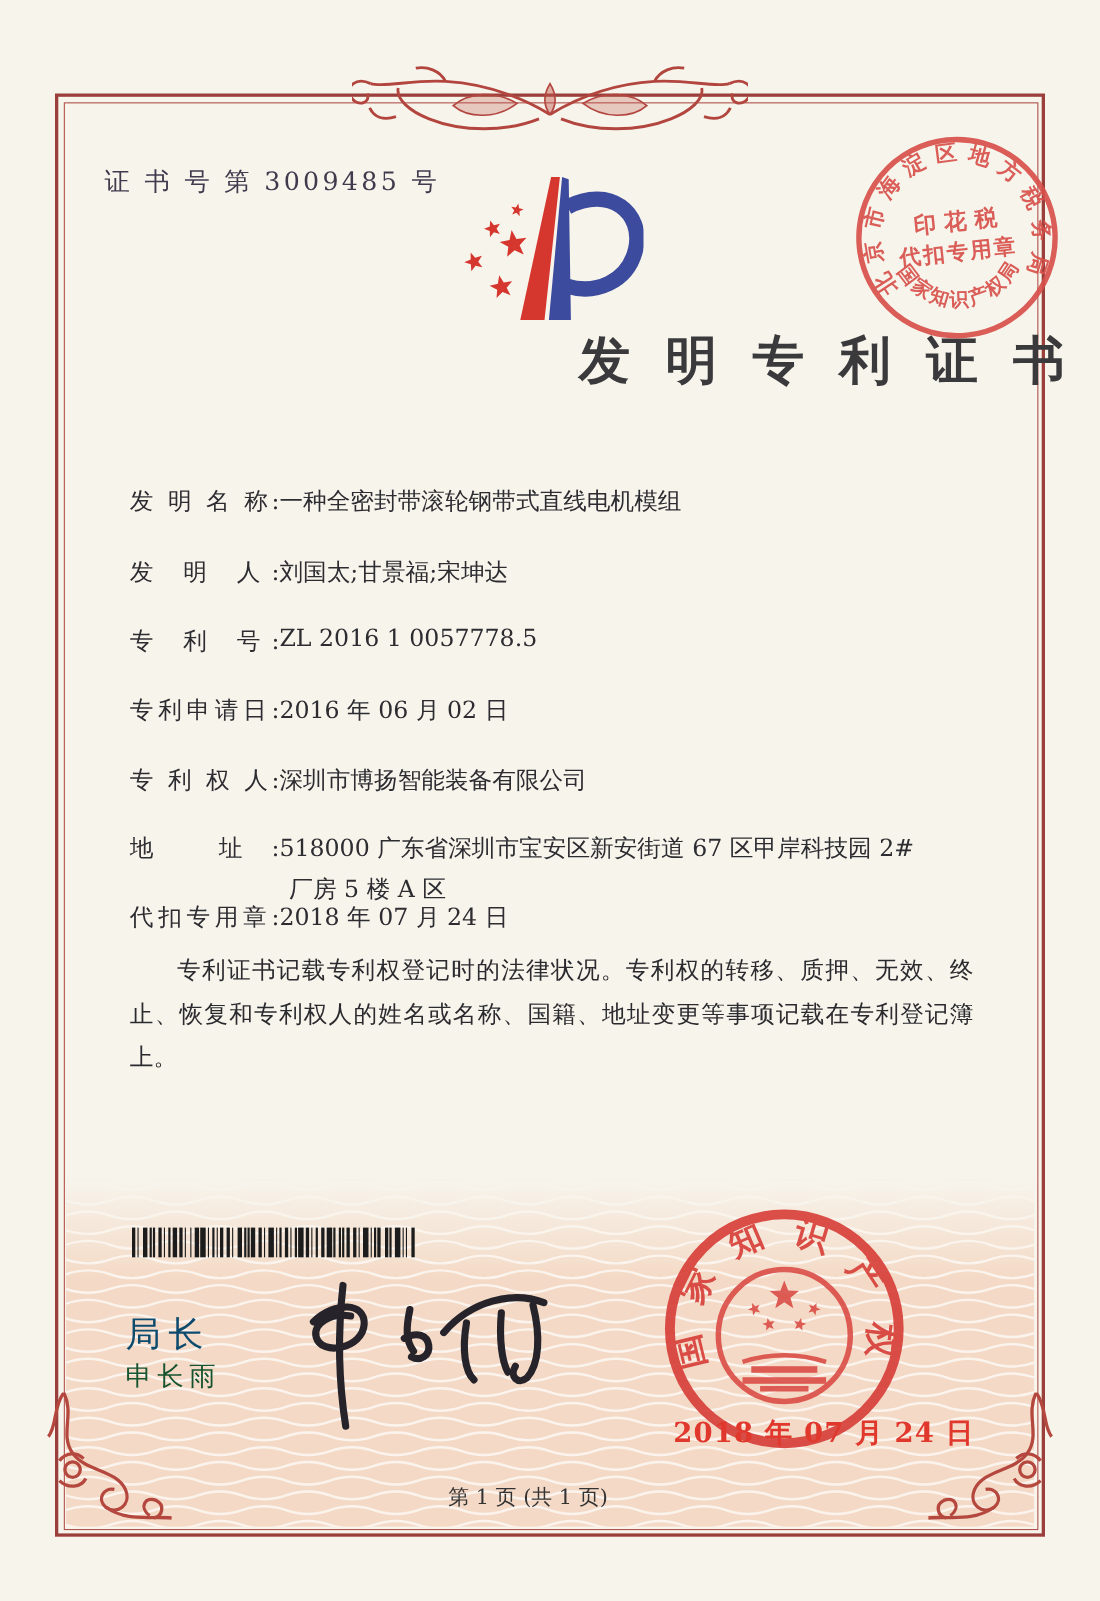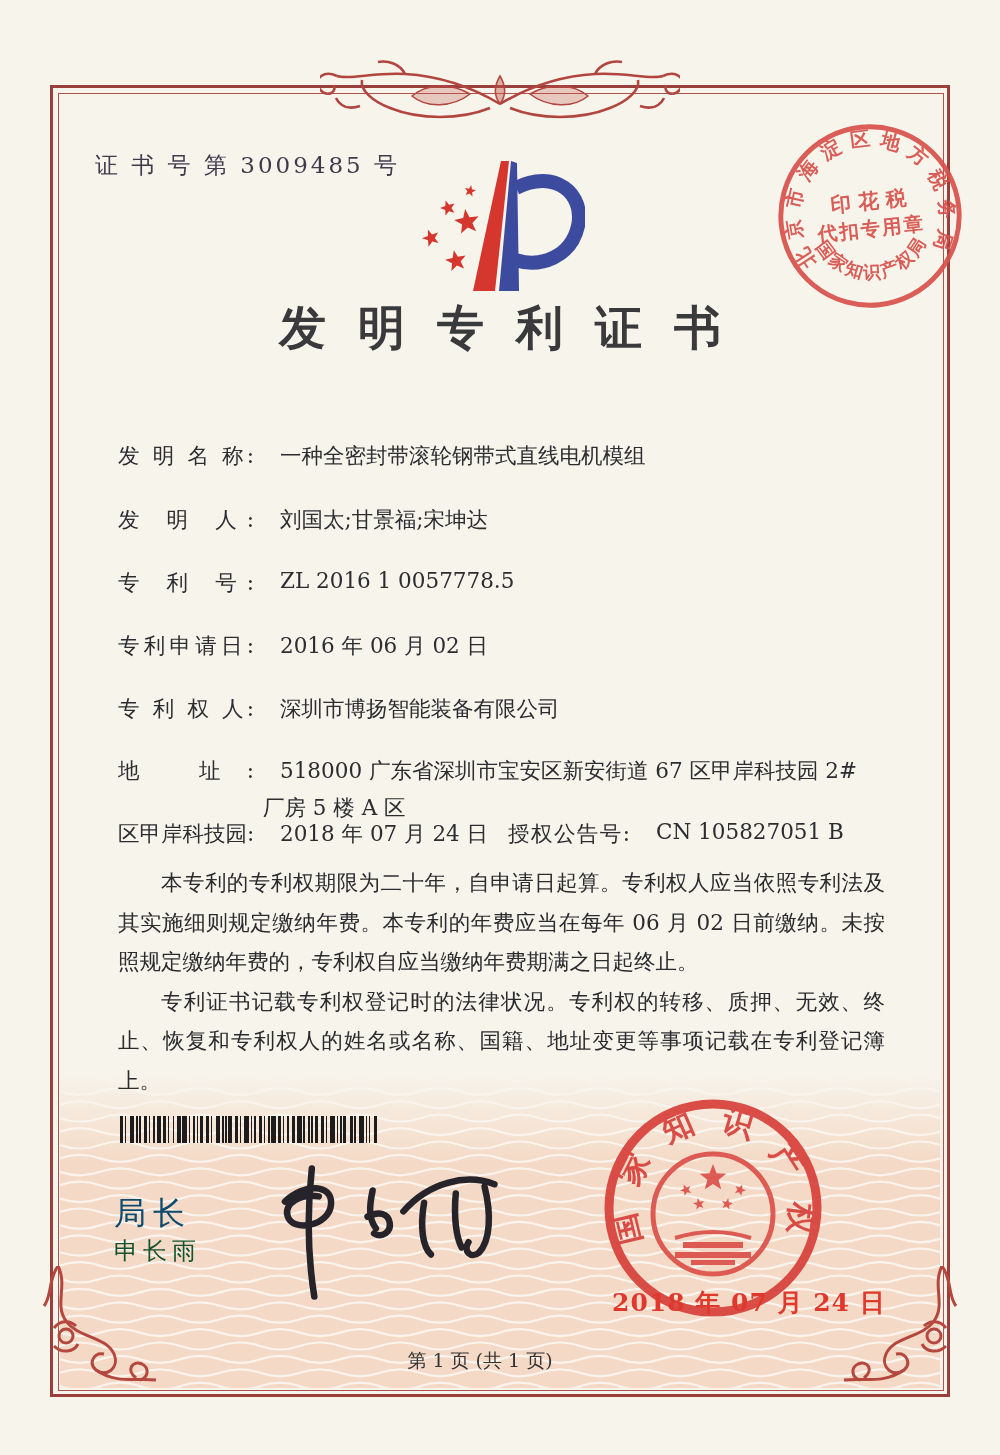--- a/index.html
+++ b/index.html
@@ -12,29 +12,29 @@
   #frame-inner{left:58px;top:93px;width:884px;height:1296px;border:1px solid #b2524c;z-index:2;}
 
   
   #band{left:60px;top:1072px;width:880px;height:316px;z-index:1;}
   #band-fade{left:60px;top:1072px;width:880px;height:90px;z-index:1;
              background:linear-gradient(#f7f4ec,rgba(247,244,236,0));}
 
   
   #cert-no{left:95px;top:150px;font-size:23px;letter-spacing:3px;color:#403a4d;z-index:3;}
   #logo{left:415px;top:158px;z-index:3;}
-  #page-title{left:0;top:297px;width:1000px;text-align:center;font-size:47px;font-weight:bold;
+  #page-title{left:0;top:297px;width:1000px;text-align:right;font-size:47px;font-weight:bold;
               letter-spacing:32px;padding-left:32px;box-sizing:border-box;color:#3a3a3c;z-index:3;}
 
   
   #fields{left:118px;top:441px;width:790px;font-size:21.5px;z-index:3;}
   .frow{position:absolute;left:0;width:790px;white-space:nowrap;}
   .flabel{display:inline-block;width:136px;text-align:justify;text-align-last:justify;
           -moz-text-align-last:justify;vertical-align:top;}
-  .fvalue{display:inline-block;margin-left:26px;vertical-align:top;}
+  .fvalue{display:inline-block;margin-left:0;vertical-align:top;}
   .addr2{position:absolute;left:145px;top:352px;}
 
   
   #body-text{left:118px;top:863px;width:767px;z-index:3;}
   #body-text p{margin:0;font-size:21.5px;line-height:39.5px;text-indent:2em;text-align:justify;color:#2b2b2f;}
 
   
   #barcode{left:120px;top:1116px;width:264px;height:27px;z-index:3;font-size:0;}
   #barcode i{display:inline-block;height:100%;background:#1c1c1c;}
 
@@ -171,29 +171,25 @@
     <span class="flabel">专利申请日:</span><span class="fvalue">2016 年 06 月 02 日</span>
   </div>
   <div class="frow" style="top:253px;">
     <span class="flabel">专 利 权 人:</span><span class="fvalue">深圳市博扬智能装备有限公司</span>
   </div>
   <div class="frow" style="top:315px;">
     <span class="flabel">地 址:</span><span class="fvalue">518000 广东省深圳市宝安区新安街道 67 区甲岸科技园 2#</span>
   </div>
   <div class="addr2">厂房 5 楼 A 区</div>
   <div class="frow" style="top:378px;">
-    <span class="flabel">区甲岸科技园:</span><span class="fvalue">2018 年 07 月 24 日</span>
-    <span style="position:absolute;left:390px;">
-      <span class="flabel" style="width:122px;">授权公告号:</span><span class="fvalue">CN 105827051 B</span>
-    </span>
+    <span class="flabel">代扣专用章:</span><span class="fvalue">2018 年 07 月 24 日</span>
   </div>
 </div>
 
 <div id="body-text" class="abs">
-  <p>本专利的专利权期限为二十年，自申请日起算。专利权人应当依照专利法及其实施细则规定缴纳年费。本专利的年费应当在每年 06 月 02 日前缴纳。未按照规定缴纳年费的，专利权自应当缴纳年费期满之日起终止。</p>
   <p>专利证书记载专利权登记时的法律状况。专利权的转移、质押、无效、终止、恢复和专利权人的姓名或名称、国籍、地址变更等事项记载在专利登记簿上。</p>
 </div>
 
 <div id="barcode" class="abs"><i style="width: 3.2px; margin-right: 1.6px;"></i><i style="width: 1.6px; margin-right: 3.2px;"></i><i style="width: 4.8px; margin-right: 1.6px;"></i><i style="width: 1.6px; margin-right: 1.6px;"></i><i style="width: 1.6px; margin-right: 3.2px;"></i><i style="width: 3.2px; margin-right: 1.6px;"></i><i style="width: 1.6px; margin-right: 3.2px;"></i><i style="width: 1.6px; margin-right: 1.6px;"></i><i style="width: 4.8px; margin-right: 1.6px;"></i><i style="width: 3.2px; margin-right: 1.6px;"></i><i style="width: 1.6px; margin-right: 3.2px;"></i><i style="width: 1.6px; margin-right: 3.2px;"></i><i style="width: 3.2px; margin-right: 1.6px;"></i><i style="width: 4.8px; margin-right: 1.6px;"></i><i style="width: 1.6px; margin-right: 3.2px;"></i><i style="width: 1.6px; margin-right: 1.6px;"></i><i style="width: 1.6px; margin-right: 1.6px;"></i><i style="width: 3.2px; margin-right: 3.2px;"></i><i style="width: 3.2px; margin-right: 1.6px;"></i><i style="width: 1.6px; margin-right: 3.2px;"></i><i style="width: 4.8px; margin-right: 1.6px;"></i><i style="width: 1.6px; margin-right: 1.6px;"></i><i style="width: 1.6px; margin-right: 1.6px;"></i><i style="width: 3.2px; margin-right: 3.2px;"></i><i style="width: 3.2px; margin-right: 1.6px;"></i><i style="width: 1.6px; margin-right: 3.2px;"></i><i style="width: 4.8px; margin-right: 1.6px;"></i><i style="width: 1.6px; margin-right: 1.6px;"></i><i style="width: 1.6px; margin-right: 3.2px;"></i><i style="width: 3.2px; margin-right: 1.6px;"></i><i style="width: 1.6px; margin-right: 3.2px;"></i><i style="width: 1.6px; margin-right: 1.6px;"></i><i style="width: 4.8px; margin-right: 1.6px;"></i><i style="width: 3.2px; margin-right: 1.6px;"></i><i style="width: 1.6px; margin-right: 3.2px;"></i><i style="width: 1.6px; margin-right: 3.2px;"></i><i style="width: 3.2px; margin-right: 1.6px;"></i><i style="width: 4.8px; margin-right: 1.6px;"></i><i style="width: 1.6px; margin-right: 3.2px;"></i><i style="width: 1.6px; margin-right: 1.6px;"></i><i style="width: 1.6px; margin-right: 1.6px;"></i><i style="width: 3.2px; margin-right: 3.2px;"></i><i style="width: 3.2px; margin-right: 1.6px;"></i><i style="width: 1.6px; margin-right: 3.2px;"></i><i style="width: 4.8px; margin-right: 1.6px;"></i><i style="width: 1.6px; margin-right: 1.6px;"></i><i style="width: 1.6px; margin-right: 1.6px;"></i><i style="width: 3.2px; margin-right: 3.2px;"></i><i style="width: 3.2px; margin-right: 1.6px;"></i><i style="width: 1.6px; margin-right: 3.2px;"></i><i style="width: 4.8px; margin-right: 1.6px;"></i><i style="width: 1.6px; margin-right: 1.6px;"></i><i style="width: 1.6px; margin-right: 3.2px;"></i><i style="width: 3.2px; margin-right: 1.6px;"></i></div>
 
 <div id="director-title" class="abs">局长</div>
 <div id="director-name" class="abs">申长雨</div>
 <svg id="signature" class="abs" width="250" height="145" viewBox="0 0 250 145">
   <g stroke="#26242a" stroke-width="6.5" fill="none" stroke-linecap="round" transform="rotate(-2 125 70)">
     <path d="M52,6 C47,40 44,85 50,134"></path>

